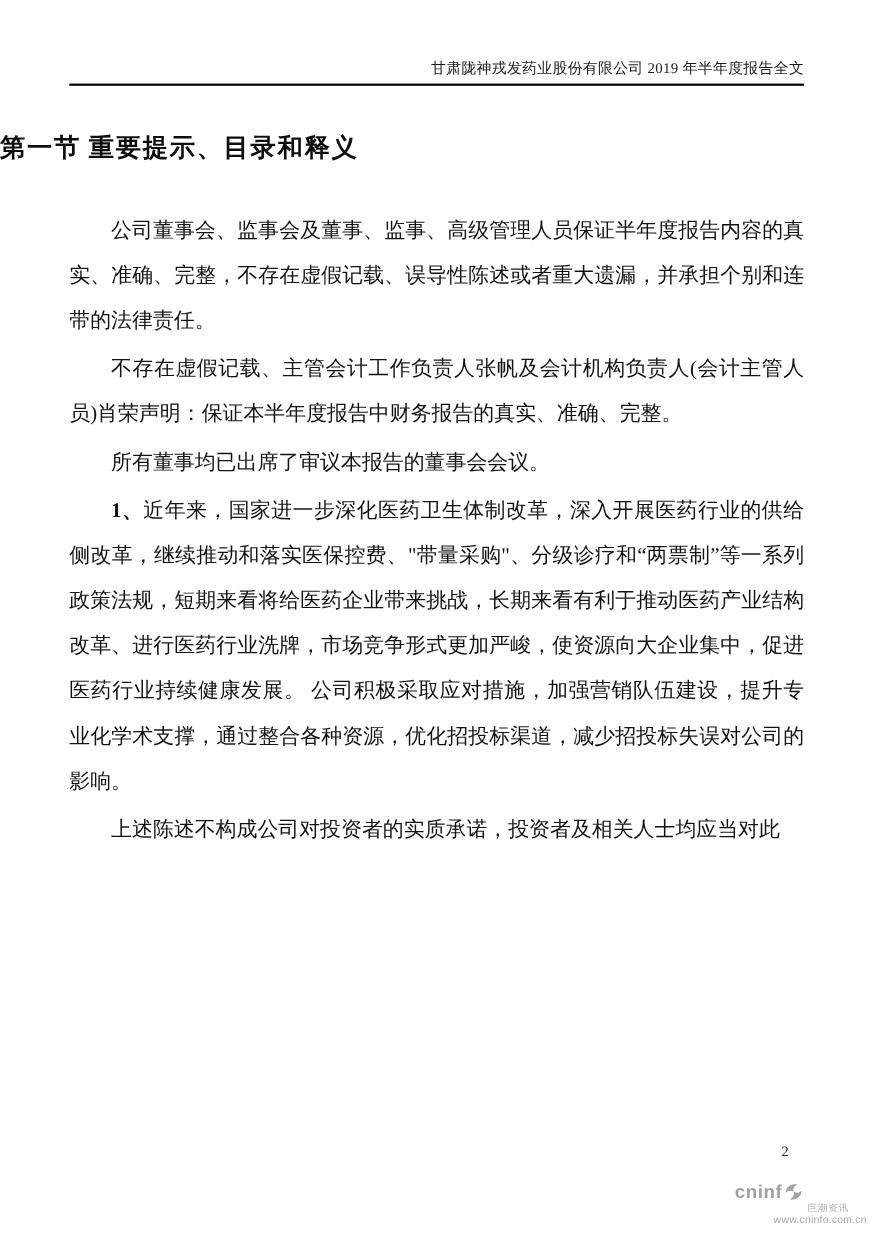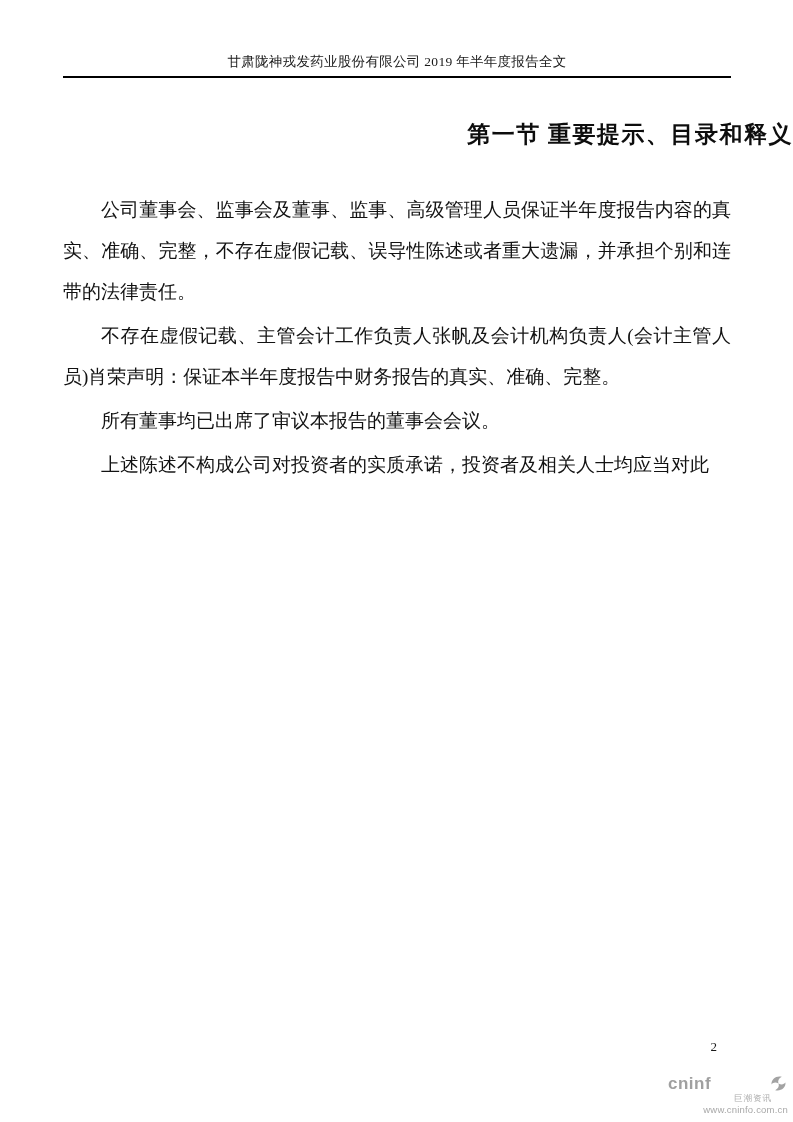--- a/index.html
+++ b/index.html
@@ -6,35 +6,35 @@
   .page{
     position:relative;
     width:793px;height:1122px;
     background:#ffffff;
     overflow:hidden;
     font-family:"Liberation Serif","DejaVu Serif",serif;
     color:#121212;
   }
   .hdr{
     position:absolute;top:53px;left:63px;right:62px;
-    text-align:center;
+    text-align:right;
     font-size:13.5px;
     letter-spacing:0.3px;
     color:#1a1a1a;
     white-space:nowrap;
   }
   .rule{
     position:absolute;top:76px;left:63px;right:62px;
     height:0;border:0;border-top:2.2px solid #000;
     margin:0;
   }
   .title{
     position:absolute;top:119px;left:0;width:100%;
     margin:0;
-    text-align:right;
+    text-align:left;
     font-size:23px;font-weight:700;
     letter-spacing:1.5px;
     color:#0d0d0d;
   }
   .content{
     position:absolute;top:189px;left:63px;width:668px;
     font-size:19px;
     line-height:41px;
     text-align:justify;
     text-justify:inter-ideograph;
@@ -52,21 +52,21 @@
   .logo{
     position:absolute;top:1074px;right:5px;
     width:120px;
     color:#a3a3a3;
     font-family:"Liberation Sans","DejaVu Sans",sans-serif;
     text-align:right;
     line-height:1;
     user-select:none;
   }
   .logo-row{
-    display:flex;align-items:center;justify-content:space-between;gap:1px;
+    display:flex;align-items:center;justify-content:flex-start;gap:1px;
   }
   .logo-word{
     font-size:17px;font-weight:700;letter-spacing:0.5px;color:#a0a0a0;
   }
   .logo-icon{display:inline-block;width:19px;height:19px;}
   .logo-sub{
     font-size:8.5px;letter-spacing:1px;color:#ababab;
     margin:1px 16px 0 0;
     text-align:right;
   }
@@ -82,20 +82,21 @@
   <div class="hdr">甘肃陇神戎发药业股份有限公司 2019 年半年度报告全文</div>
 
   <hr class="rule">
 
   <h1 class="title">第一节 重要提示、目录和释义</h1>
 
   <div class="content">
     <p><span class="num"></span><span>公司董事会、监事会及董事、监事、高级管理人员保证半年度报告内容的真实、准确、完整，不存在虚假记载、误导性陈述或者重大遗漏，并承担个别和连带的法律责任。</span></p>
     <p><span class="num"></span><span>不存在虚假记载、主管会计工作负责人张帆及会计机构负责人(会计主管人员)肖荣声明：保证本半年度报告中财务报告的真实、准确、完整。</span></p>
     <p><span class="num"></span><span>所有董事均已出席了审议本报告的董事会会议。</span></p>
+    <p><span class="num">1、</span><span>近年来，国家进一步深化医药卫生体制改革，深入开展医药行业的供给侧改革，继续推动和落实医保控费、"带量采购"、分级诊疗和“两票制”等一系列政策法规，短期来看将给医药企业带来挑战，长期来看有利于推动医药产业结构改革、进行医药行业洗牌，市场竞争形式更加严峻，使资源向大企业集中，促进医药行业持续健康发展。 公司积极采取应对措施，加强营销队伍建设，提升专业化学术支撑，通过整合各种资源，优化招投标渠道，减少招投标失误对公司的影响。</span></p>
     <p><span class="num"></span><span>上述陈述不构成公司对投资者的实质承诺，投资者及相关人士均应当对此</span></p>
   </div>
 
   <div class="pageno">2</div>
 
   <div class="logo">
     <div class="logo-row">
       <span class="logo-word">cninf</span>
       <span class="logo-icon">
         <svg width="19" height="19" viewBox="0 0 24 24" aria-hidden="true">

